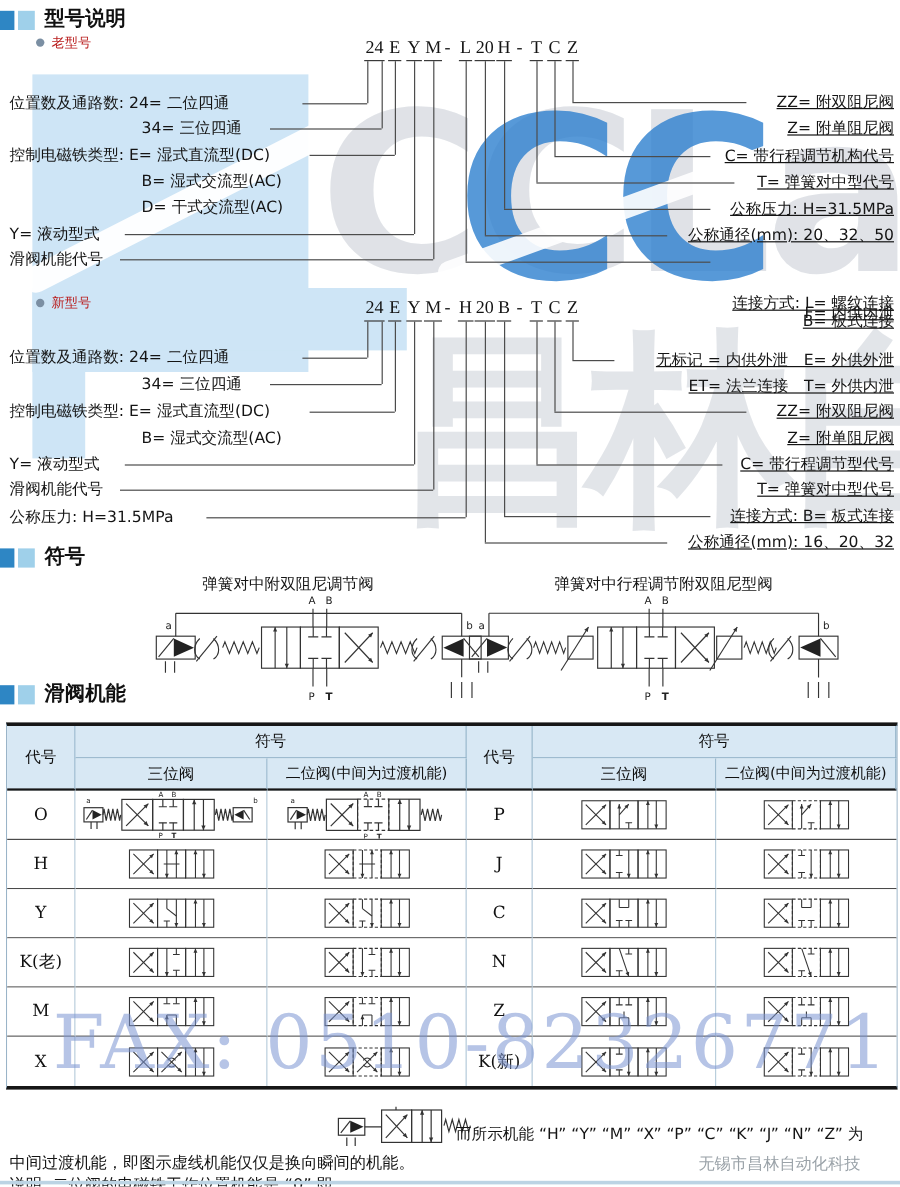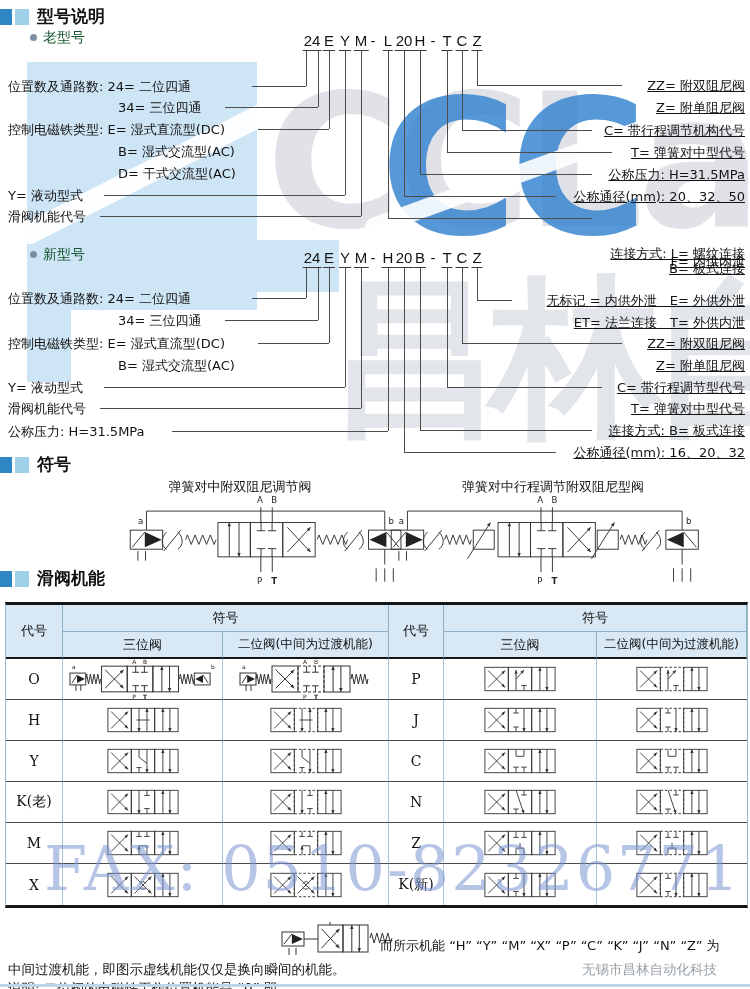--- a/index.html
+++ b/index.html
@@ -9,24 +9,24 @@
   .wm-logo{font-weight:bold;color:#c7ccd4;line-height:1;white-space:nowrap;}
   .telfax{position:absolute;z-index:2;font-family:"DejaVu Serif",serif;
           color:rgba(122,148,210,.55);font-size:62px;letter-spacing:2px;
           white-space:nowrap;pointer-events:none;line-height:1;}
   .z1{position:absolute;z-index:1;}
   .sec-h{position:absolute;z-index:1;left:0;display:flex;align-items:center;gap:8px;
          font-weight:bold;font-size:17px;color:#111;line-height:1;}
   .sq1{display:inline-block;width:12px;height:16px;background:#2e86c4;}
   .sq2{display:inline-block;width:14px;height:16px;background:#9fd0ea;margin-left:-5px;}
   .bullet{position:absolute;z-index:1;display:flex;align-items:center;gap:6px;
-          font-size:14px;color:#14532d;line-height:1;}
+          font-size:11px;color:#b91c1c;line-height:1;}
   .dot{width:7px;height:7px;border-radius:50%;background:#7b8fa3;}
   .tok{position:absolute;z-index:1;transform:translateX(-50%);
-       font-family:Liberation Sans, sans-serif;font-size:15px;line-height:1;
+       font-family:Liberation Serif, serif;font-size:15px;line-height:1;
        padding:0 1px 2px;border-bottom:1px solid #3a3a3a;color:#141414;}
   .tok.nd{border-bottom:none;}
   .hl,.vl{position:absolute;z-index:1;background:#4c4c4c;}
   .hl{height:1px;} .vl{width:1px;}
   .lbl{position:absolute;z-index:1;font-size:13px;line-height:1;color:#141414;white-space:nowrap;}
   .lblr{right:5px;text-align:center;text-decoration:underline;}
   .dia-title{position:absolute;z-index:1;font-size:13px;color:#141414;text-align:center;white-space:nowrap;}
   svg{stroke:#333;stroke-width:1;fill:none;}
   svg text{stroke:none;fill:#222;font-family:"DejaVu Sans",sans-serif;}
   #valve-table{position:absolute;z-index:1;left:5px;top:602px;width:741px;

